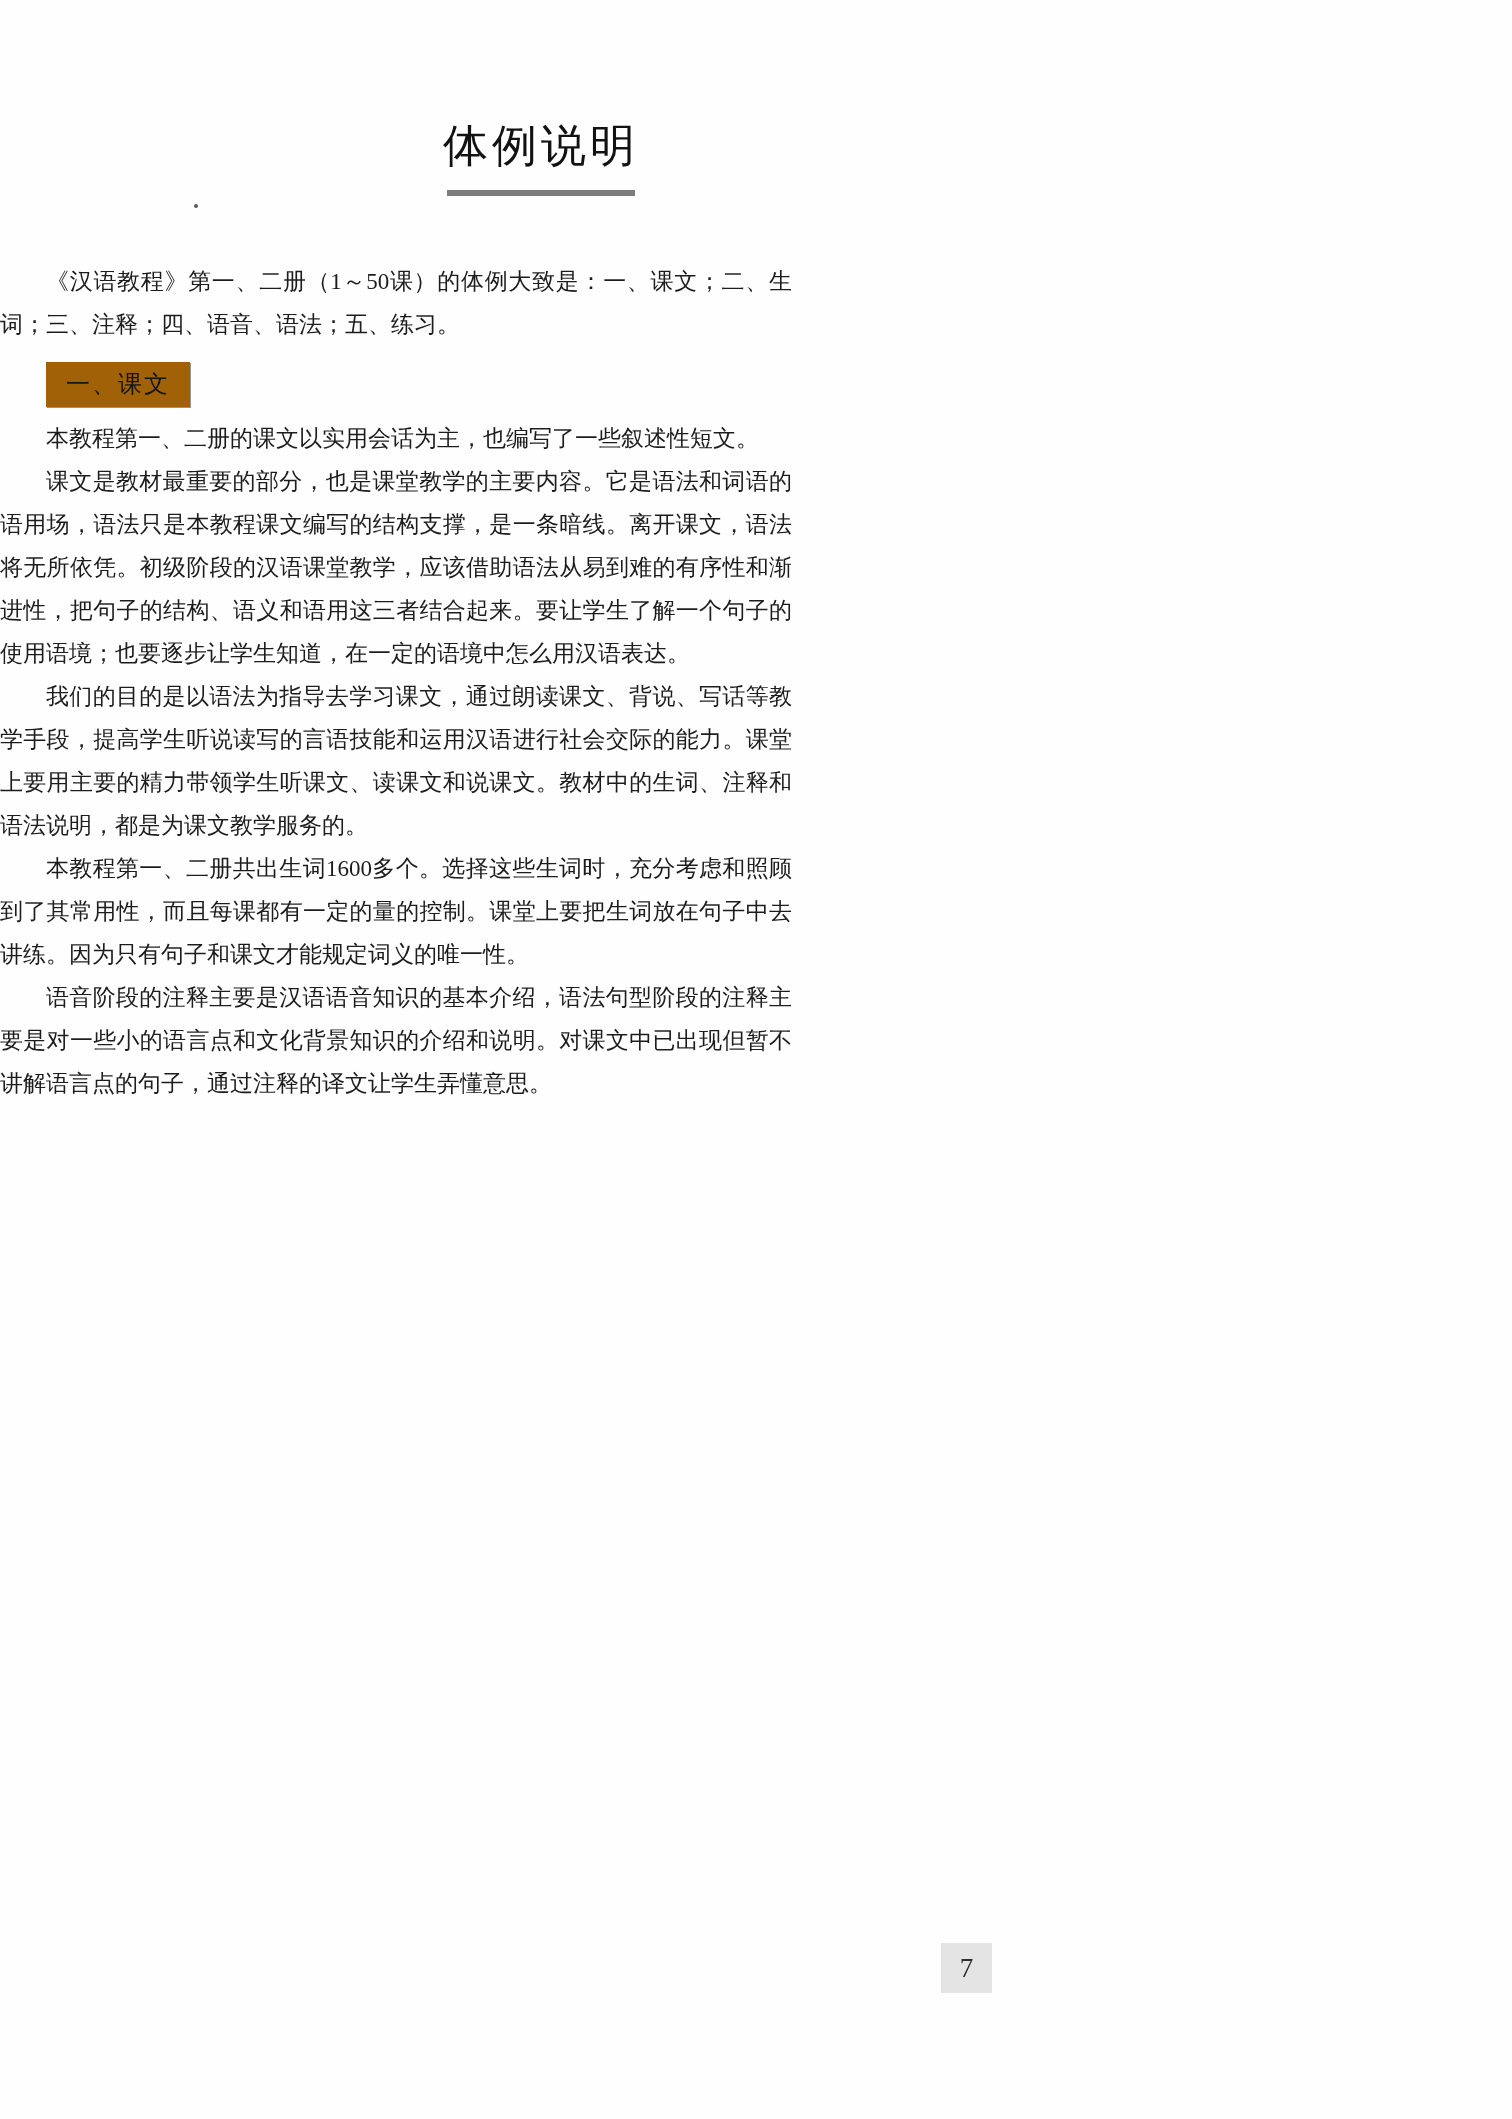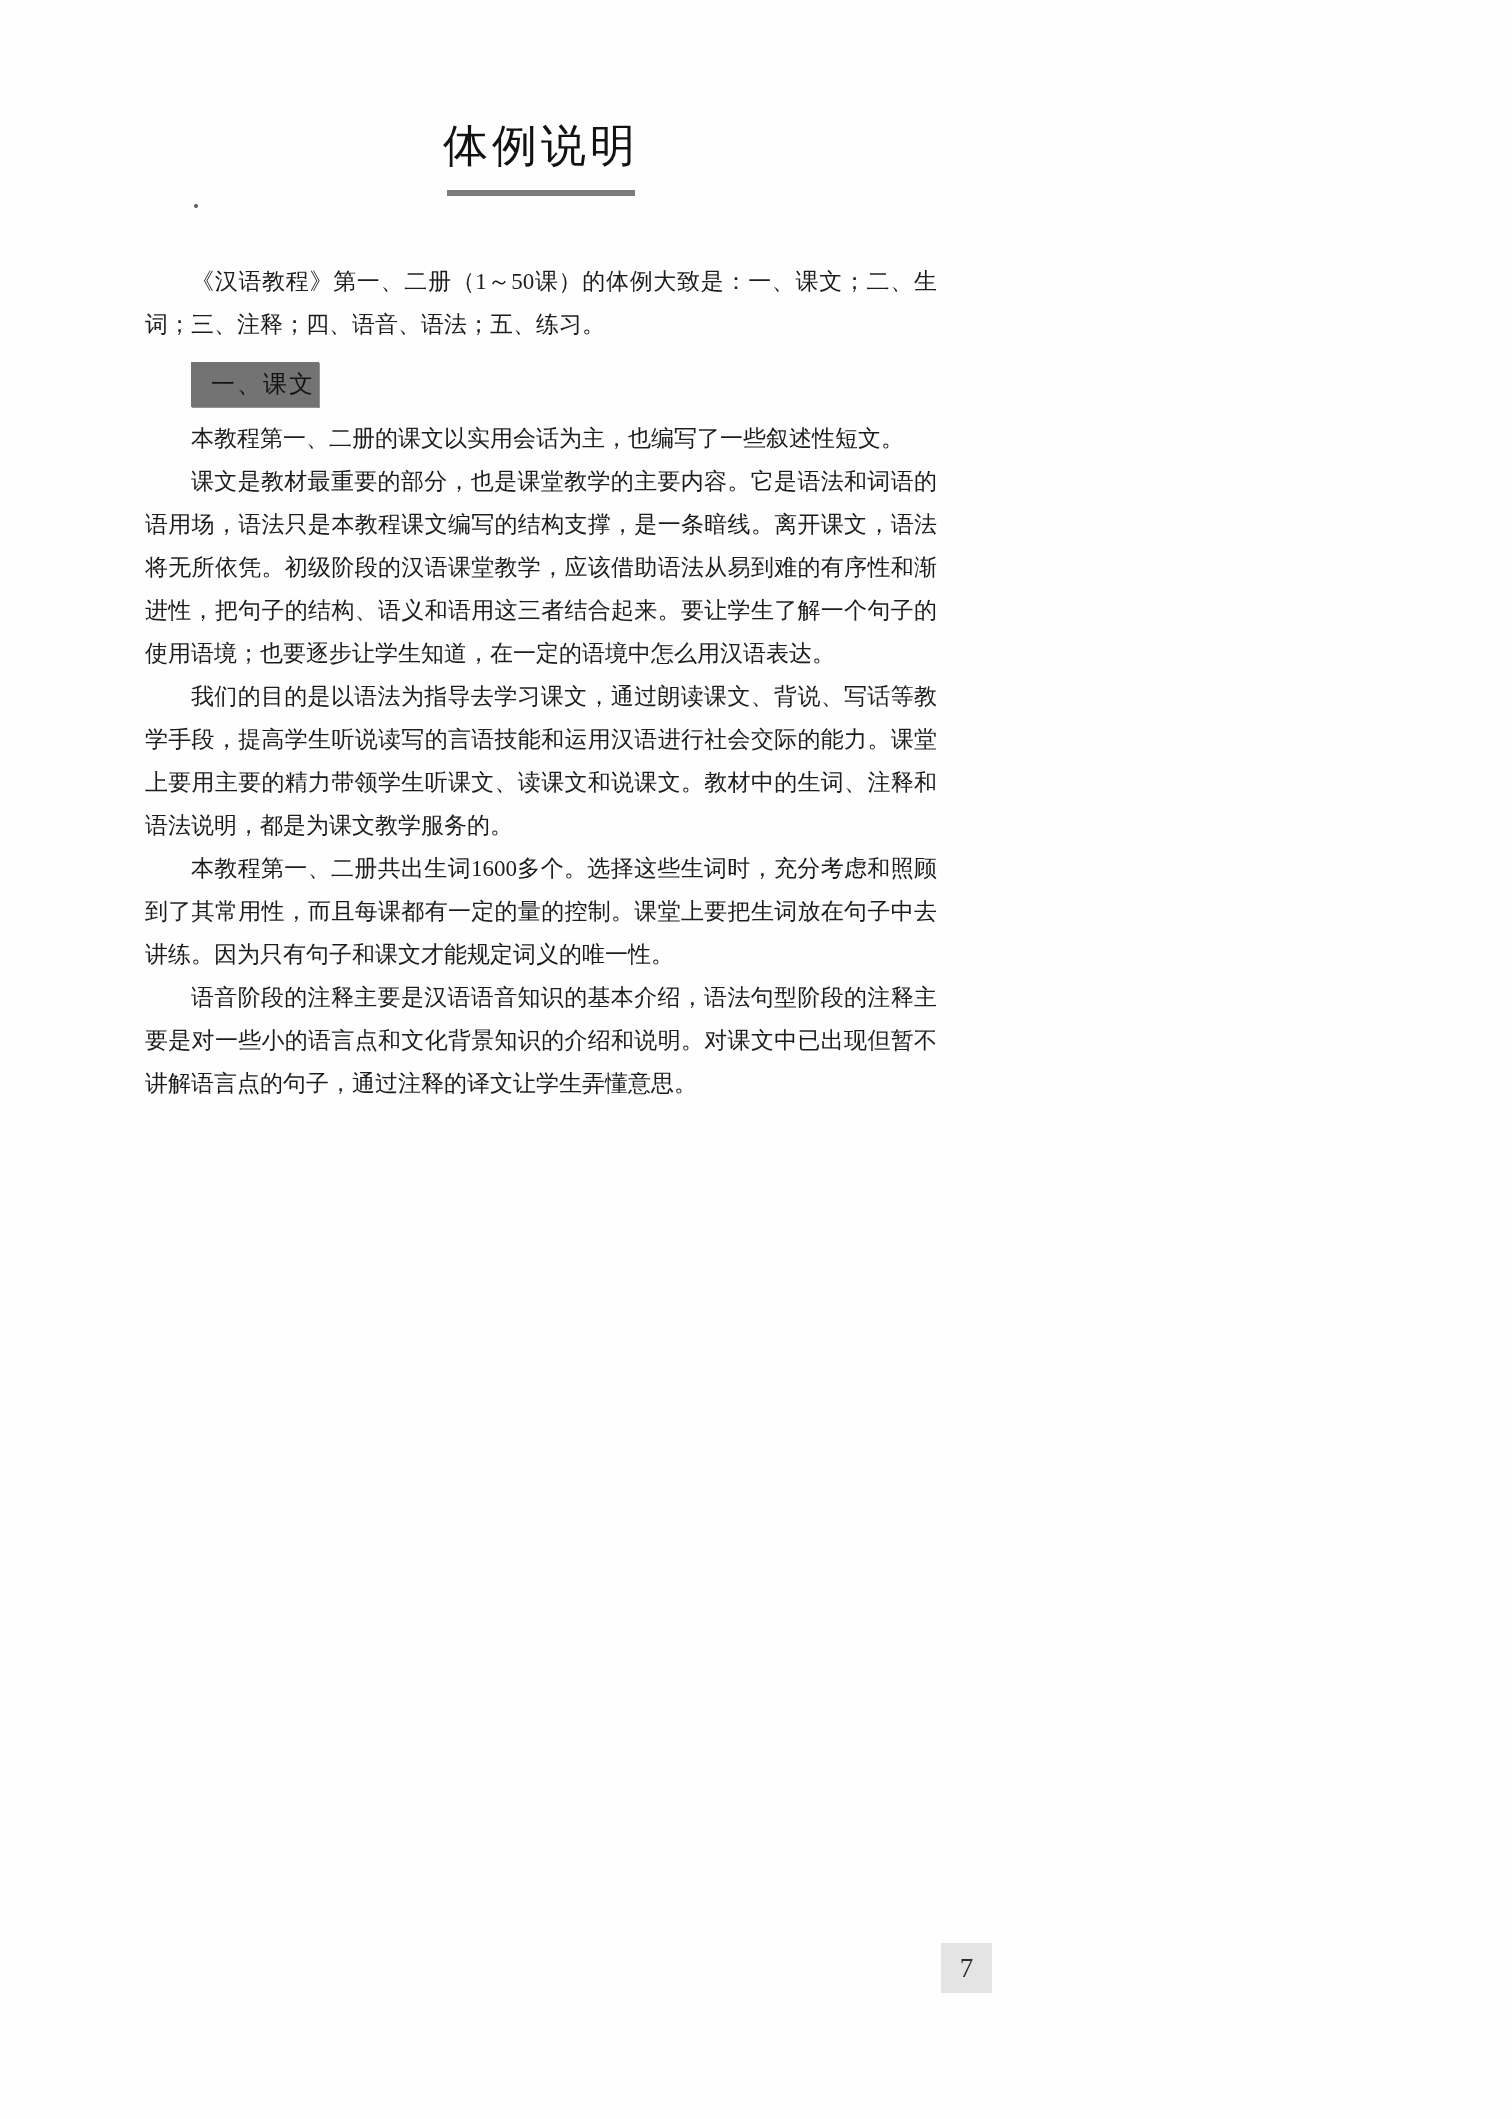--- a/index.html
+++ b/index.html
@@ -39,41 +39,40 @@
     color: #121212;
   }
   .title-rule {
     width: 188px;
     height: 6px;
     background: #7c7c7c;
     margin: 14px auto 0 auto;
   }
   .content {
     width: 792px;
-    margin-left: 145px;
     margin-top: 64px;
     font-size: 23px;
     line-height: 43px;
     text-align: justify;
     color: #1c1c1c;
   }
   .para {
     text-indent: 2em;
   }
   .sec-row {
     margin: 16px 0 10px 46px;
     line-height: normal;
   }
   .sec-box {
     display: inline-block;
-    background: #737373;
+    background: #a16207;
     color: #141414;
     font-size: 24px;
     line-height: 32px;
-    padding: 6px 4px 7px 20px;
+    padding: 6px 20px 7px 20px;
     letter-spacing: 2px;
     box-shadow: 1px 1px 0 #949494;
   }
   .page-number-box {
     position: absolute;
     left: 941px;
     top: 1943px;
     width: 51px;
     height: 50px;
     background: #e4e4e4;

